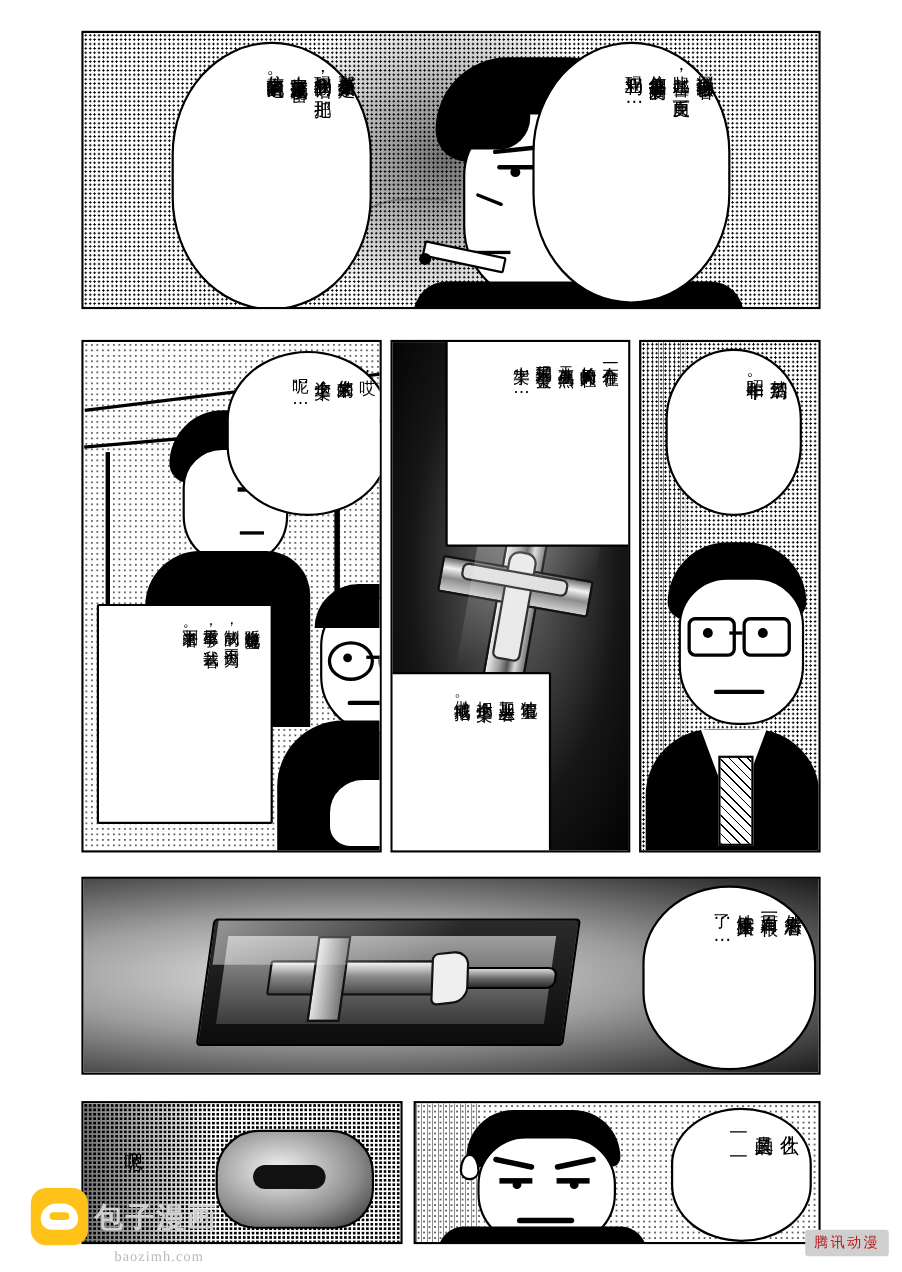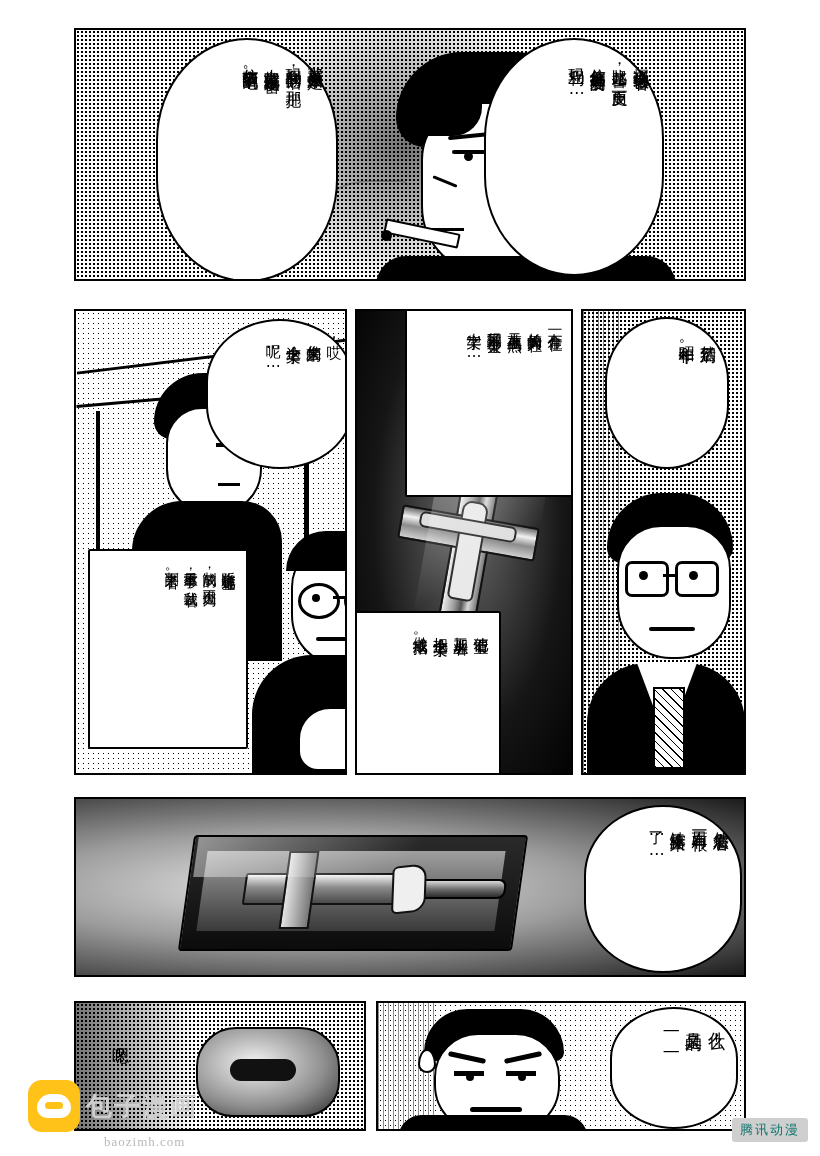--- a/index.html
+++ b/index.html
@@ -116,21 +116,21 @@
   .wm-sub {
     position: absolute;
     font-size: 13px;
     color: #b9b9b9;
     letter-spacing: 1px;
   }
   .wm-tencent {
     position: absolute;
     right: 8px; bottom: 8px;
     background: #cfcfcf;
-    color: #0f766e;
+    color: #b91c1c;
     font-size: 13px;
     padding: 3px 8px;
     border-radius: 3px;
     letter-spacing: 2px;
   }
 </style>
 </head>
 <body>
 
 <div class="page">

